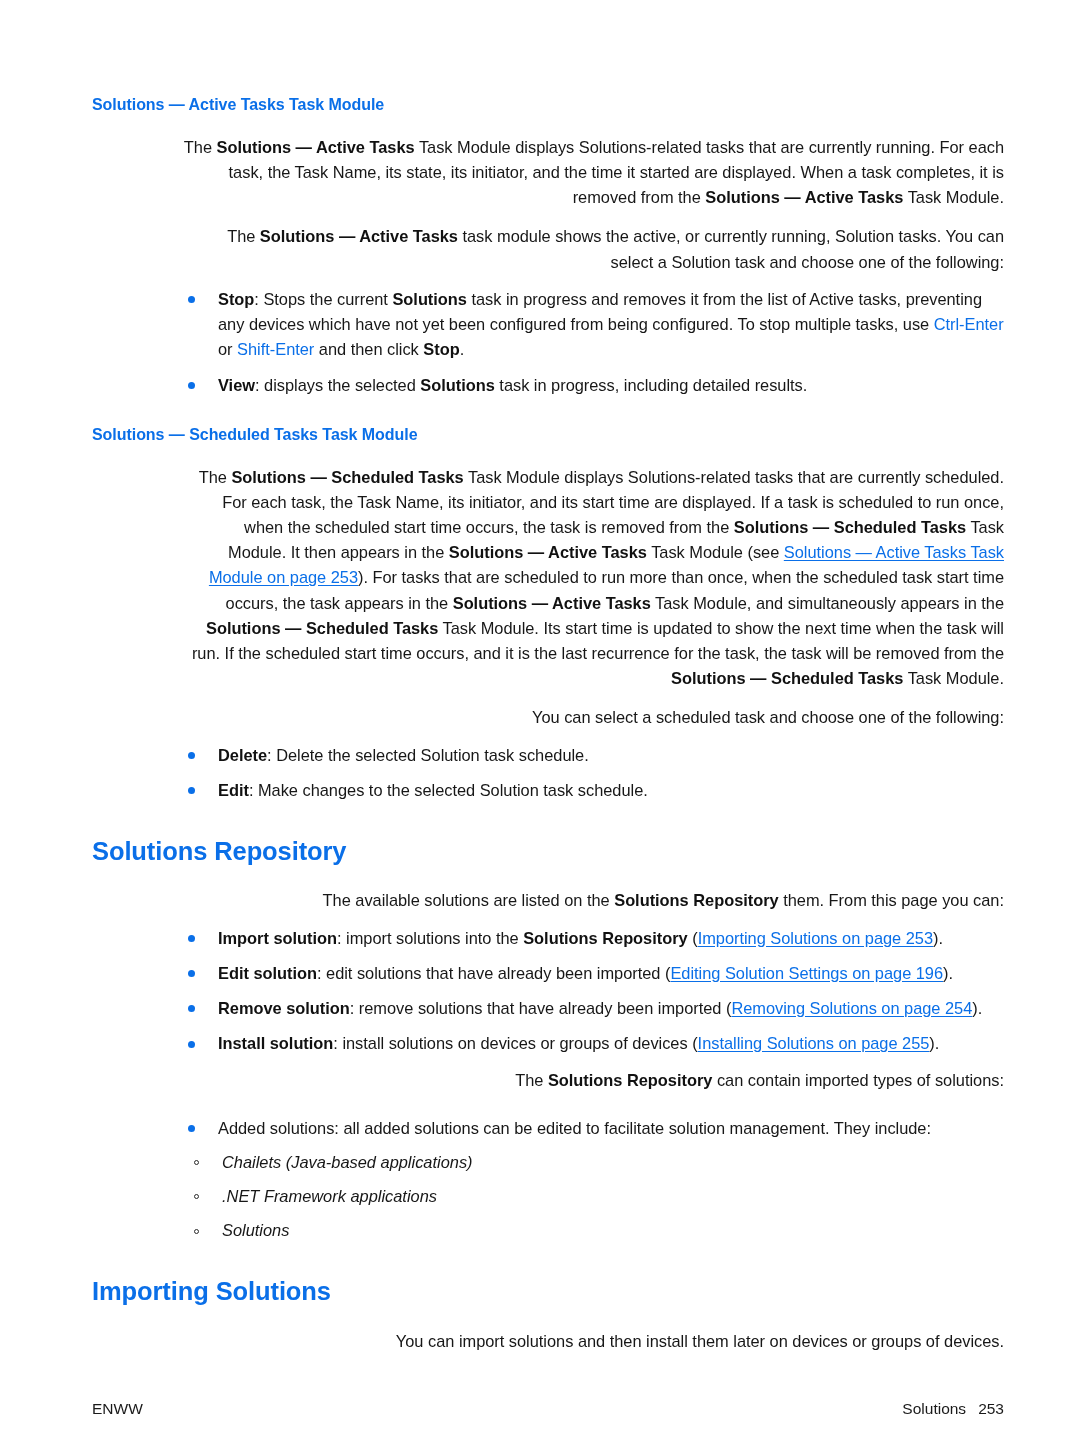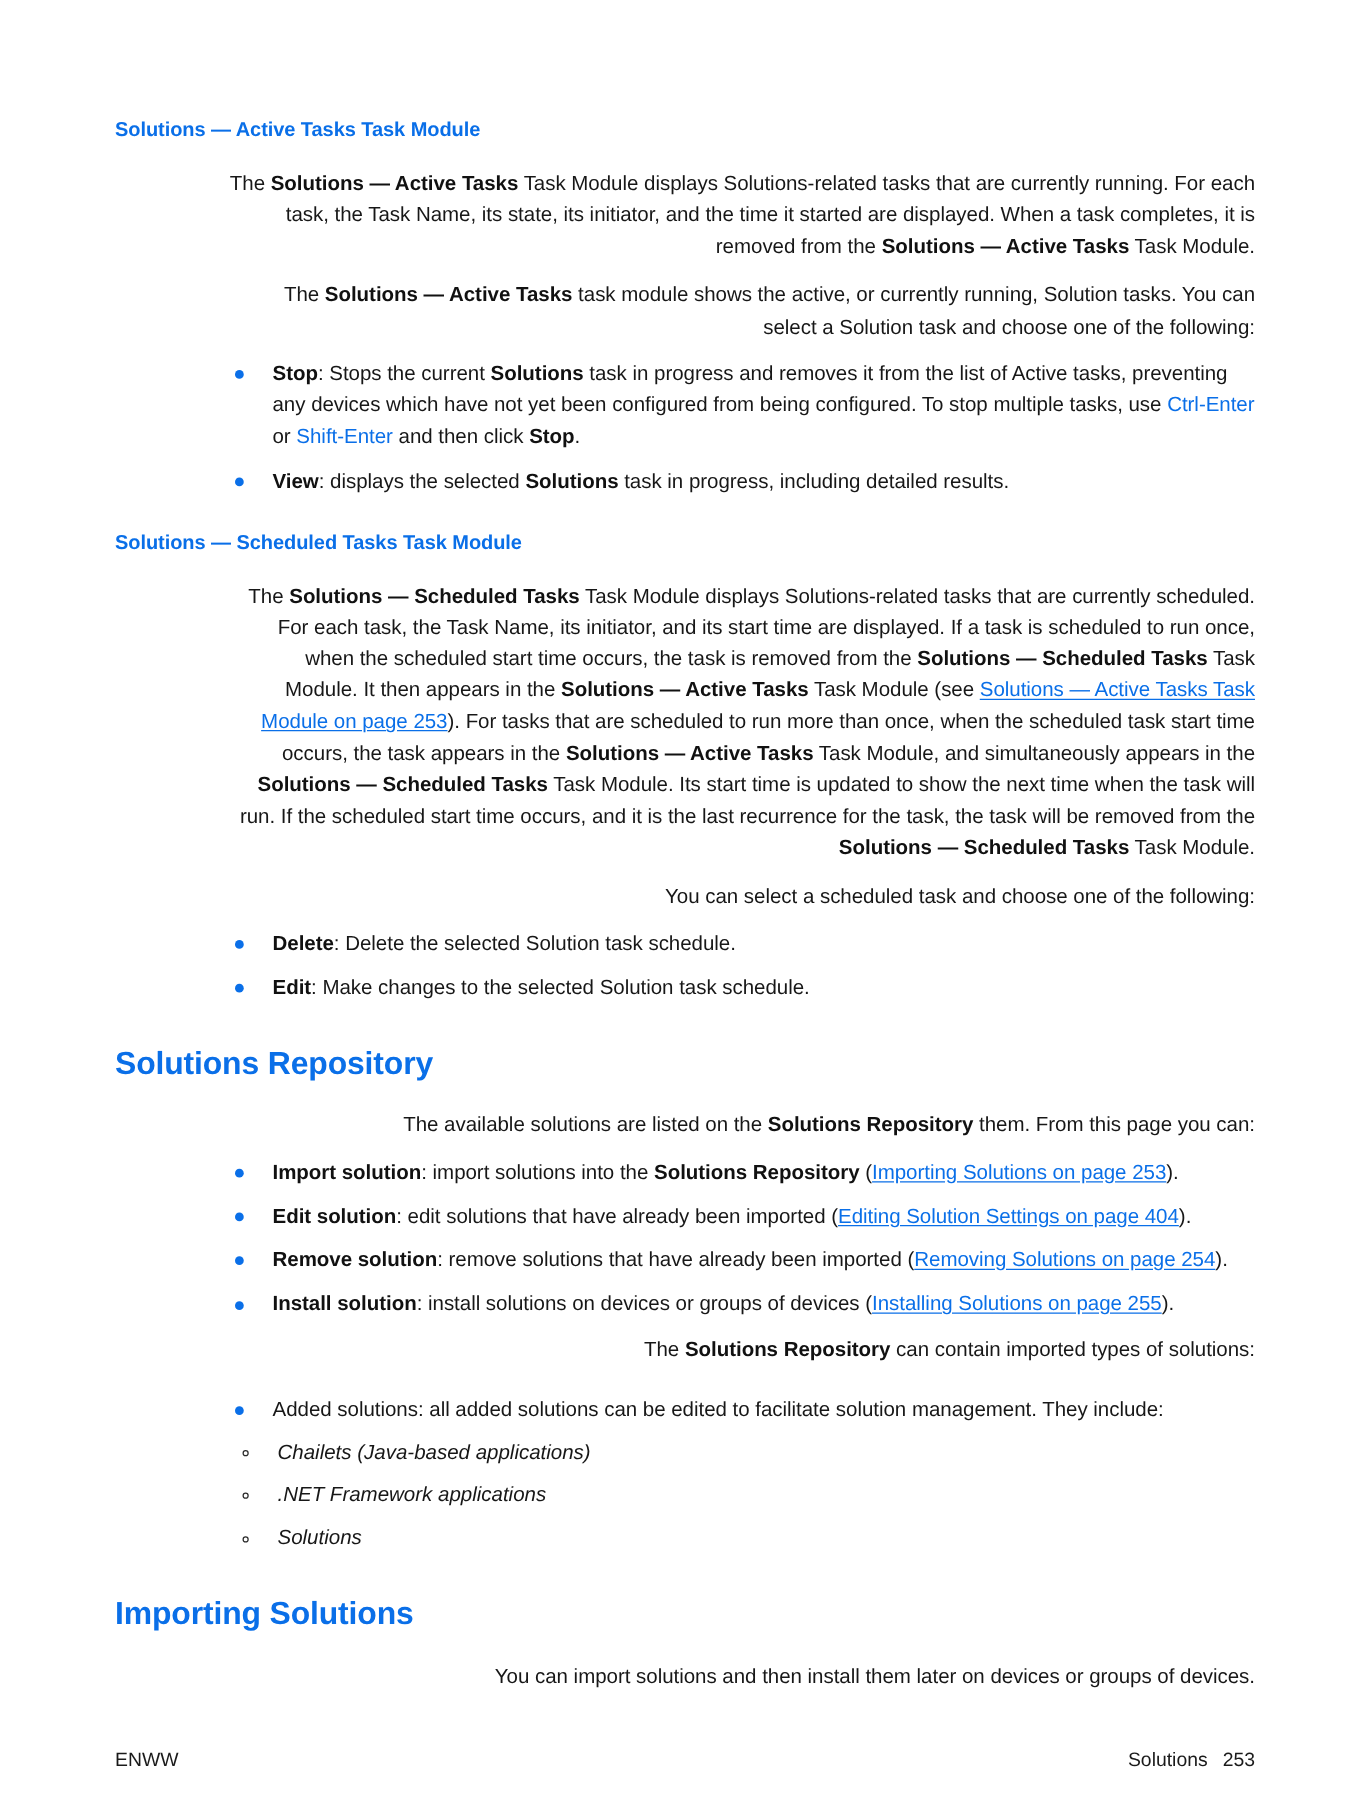--- a/index.html
+++ b/index.html
@@ -218,21 +218,21 @@
       <p class="para"><span>The available solutions are listed on the </span><b>Solutions Repository</b><span> them. From this page you can:</span></p>
 
       <div class="gap-list"></div>
 
       <ul class="bullets">
         <li>
           <span class="bullet-dot"></span><b>Import solution</b><span>: import solutions into the </span><b>Solutions Repository</b><span> (</span><a class="xref" href="#">Importing Solutions on page 253</a><span>).</span>
         </li>
         <li class="gap-li" style="padding:0;"></li>
         <li>
-          <span class="bullet-dot"></span><b>Edit solution</b><span>: edit solutions that have already been imported (</span><a class="xref" href="#">Editing Solution Settings on page 404</a><span>).</span>
+          <span class="bullet-dot"></span><b>Edit solution</b><span>: edit solutions that have already been imported (</span><a class="xref" href="#">Editing Solution Settings on page 196</a><span>).</span>
         </li>
         <li class="gap-li" style="padding:0;"></li>
         <li>
           <span class="bullet-dot"></span><b>Remove solution</b><span>: remove solutions that have already been imported (</span><a class="xref" href="#">Removing Solutions on page 254</a><span>).</span>
         </li>
         <li class="gap-li" style="padding:0;"></li>
         <li>
           <span class="bullet-dot"></span><b>Install solution</b><span>: install solutions on devices or groups of devices (</span><a class="xref" href="#">Installing Solutions on page 255</a><span>).</span>
         </li>
       </ul>

